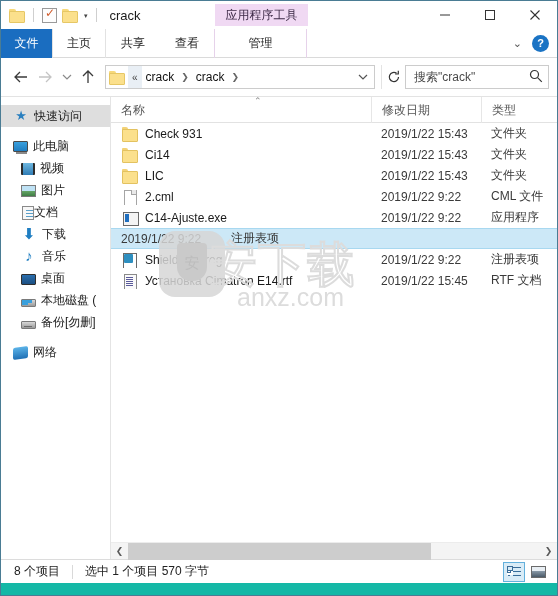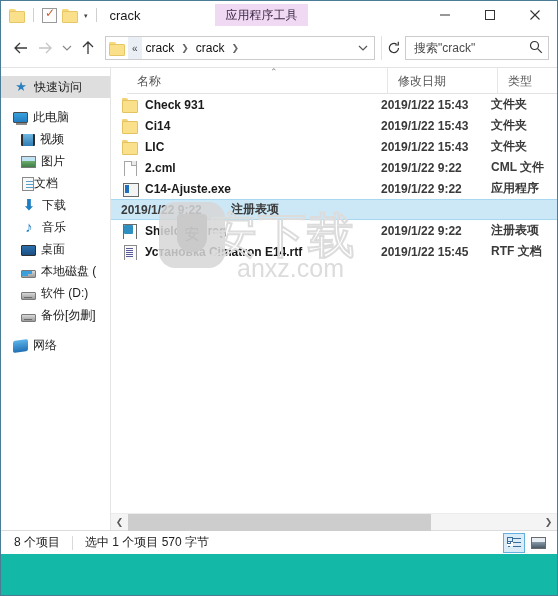--- a/index.html
+++ b/index.html
@@ -383,21 +383,20 @@
     background: #ffffff;
     overflow: hidden;
   }
   #colheader {
     height: 26px;
     border-bottom: 1px solid #e2e2e2;
     display: flex;
     align-items: center;
     position: relative;
     background: #ffffff;
-    margin-left: 16px;
   }
   .col {
     font-size: 12px;
     color: #555555;
     padding-left: 10px;
     height: 26px;
     line-height: 26px;
     white-space: nowrap;
     position: relative;
   }
@@ -405,21 +404,21 @@
   #col-name { width: 260px; }
   #col-date { width: 110px; }
   #col-type { flex: 1; }
   #sort-arrow {
     position: absolute;
     left: 143px; top: -1px;
     font-size: 9px;
     color: #888;
     line-height: 10px;
   }
-  #rows { position: relative; font-weight: bold; }
+  #rows { position: relative; }
   .frow {
     display: flex;
     align-items: center;
     height: 21px;
     font-size: 12px;
     color: #1a1a1a;
     white-space: nowrap;
   }
   .frow.sel {
     background: #cce8f7;
@@ -665,20 +664,32 @@
       </div>
       <div class="winbtn" id="btn-close">
         <svg width="12" height="12" viewBox="0 0 12 12">
             <line x1="1.5" y1="1.5" x2="10.5" y2="10.5" stroke="#333" stroke-width="1.1"></line>
             <line x1="10.5" y1="1.5" x2="1.5" y2="10.5" stroke="#333" stroke-width="1.1"></line>
           </svg>
       </div>
     </div>
   </div>
 
+  <div id="ribbon">
+    <div class="rtab file">文件</div>
+    <div class="rtab boxed">主页</div>
+    <div class="rtab">共享</div>
+    <div class="rtab">查看</div>
+    <div class="rtab ctx">管理</div>
+    <div id="ribbon-spacer"></div>
+    <div id="ribbon-right">
+      <span id="ribbon-expand">⌄</span>
+      <span id="help-ico">?</span>
+    </div>
+  </div>
 
   <div id="addrbar">
     <div class="navbtn">
       <svg width="16" height="14" viewBox="0 0 16 14">
           <path d="M7 2 L2 7 L7 12 M2 7 L14 7" fill="none" stroke="#3a3a3a" stroke-width="1.3"></path>
         </svg>
     </div>
     <div class="navbtn dim">
       <svg width="16" height="14" viewBox="0 0 16 14">
           <path d="M9 2 L14 7 L9 12 M14 7 L2 7" fill="none" stroke="#c4c4c4" stroke-width="1.3"></path>
@@ -771,25 +782,20 @@
         </div>
         <div class="navrow">
           <span class="nav-ind lvl1"></span>
           <span class="nav-ico ic-desktop"></span>
           <span class="nav-label">桌面</span>
         </div>
         <div class="navrow">
           <span class="nav-ind lvl1"></span>
           <span class="nav-ico ic-drive-sys"></span>
           <span class="nav-label">本地磁盘 (</span>
-        </div>
-        <div class="navrow">
-          <span class="nav-ind lvl1"></span>
-          <span class="nav-ico ic-drive"></span>
-          <span class="nav-label">软件 (D:)</span>
         </div>
         <div class="navrow">
           <span class="nav-ind lvl1"></span>
           <span class="nav-ico ic-drive"></span>
           <span class="nav-label">备份[勿删]</span>
         </div>
         <div class="nav-gap"></div>
         <div class="navrow">
           <span class="nav-ind lvl0"></span>
           <span class="nav-ico ic-net"></span>

